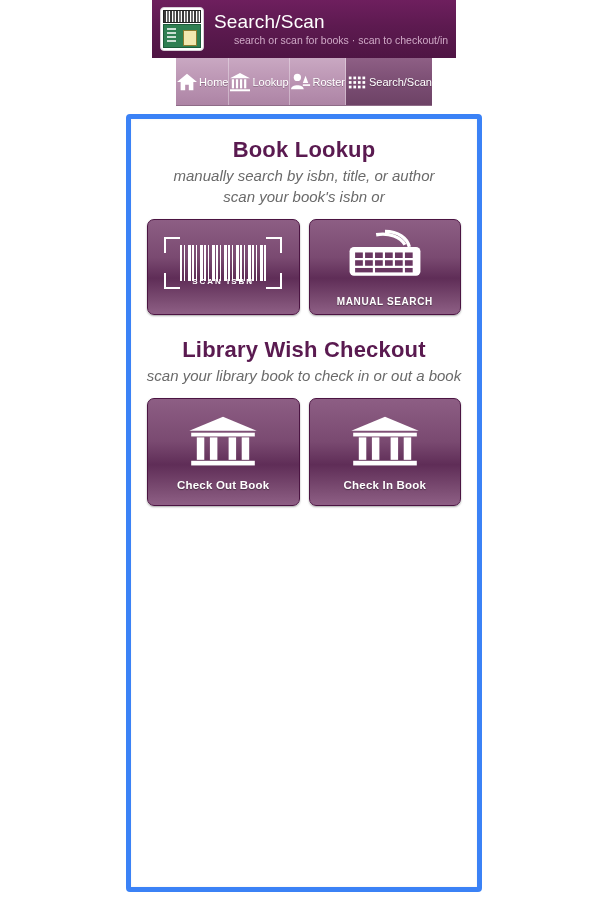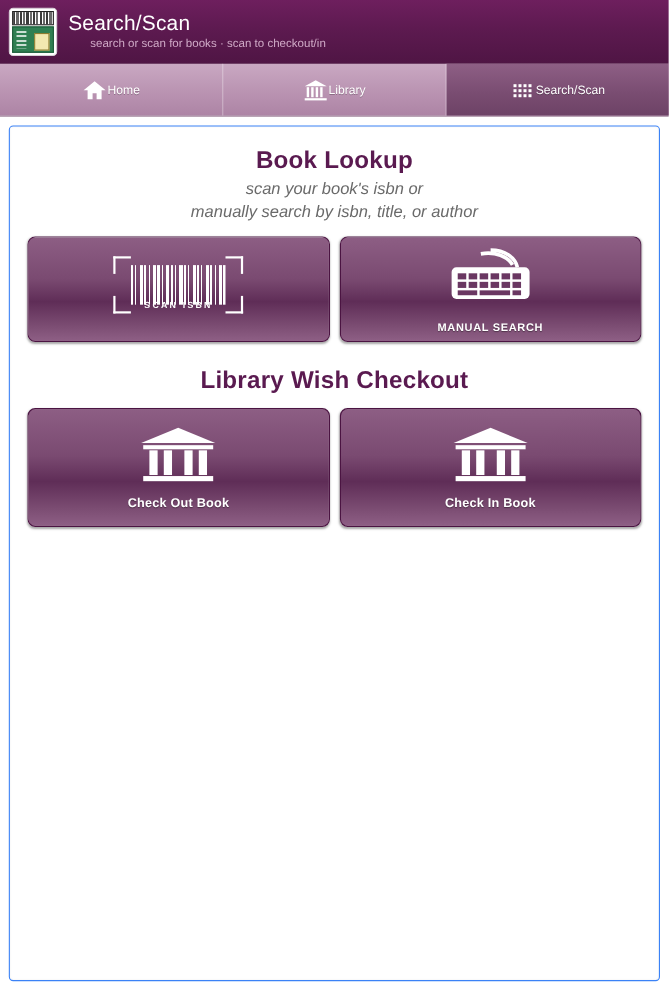--- a/index.html
+++ b/index.html
@@ -9,20 +9,21 @@
     font-family: "Liberation Sans", sans-serif;
     background: #ffffff;
     overflow: hidden;
   }
   #app {
     width: 608px; height: 900px;
     position: relative;
     background: #ffffff;
     display: flex;
     flex-direction: column;
+    align-items: center;
   }
 
   
   .header {
     height: 58px;
     background: linear-gradient(to bottom, #6e1f5e 0%, #5d1a50 45%, #4f1544 100%);
     display: flex;
     align-items: center;
     padding: 0 8px;
     flex: 0 0 auto;
@@ -113,21 +114,21 @@
   .tab-icon svg { display: block; }
 
   
   .content {
     flex: 1 1 auto;
     padding: 8px;
     overflow: hidden;
   }
   .card {
     background: #ffffff;
-    border: 1px solid #3b82f6;
+    border: 5px solid #3b82f6;
     border-radius: 4px;
     height: 100%;
     padding: 12px 16px;
     box-shadow: 0 0 2px rgba(0,0,0,.08) inset;
   }
 
   .section-title {
     text-align: center;
     font-size: 22px;
     font-weight: bold;
@@ -234,24 +235,35 @@
       <span class="tab-icon">
         <svg viewBox="0 0 24 22" width="22" height="20">
           <path d="M12 1 L23 7 L1 7 Z" fill="#ffffff"></path>
           <rect x="3" y="8" width="2.4" height="10" fill="#ffffff"></rect>
           <rect x="7.5" y="8" width="2.4" height="10" fill="#ffffff"></rect>
           <rect x="12" y="8" width="2.4" height="10" fill="#ffffff"></rect>
           <rect x="16.5" y="8" width="2.4" height="10" fill="#ffffff"></rect>
           <rect x="1" y="19" width="22" height="2.2" fill="#ffffff"></rect>
         </svg>
       </span>
-      <span class="tab-label">Library</span>
-    </div>
-
-
+      <span class="tab-label">Lookup</span>
+    </div>
+
+
+    <div class="tab">
+      <span class="tab-icon">
+        <svg viewBox="0 0 24 22" width="22" height="20">
+          <circle cx="8" cy="6" r="4" fill="#ffffff"></circle>
+          <path d="M1 19 C1 13 15 13 15 19 Z" fill="#ffffff"></path>
+          <path d="M17 4 L20 12 L14 12 Z" fill="#ffffff"></path>
+          <rect x="14" y="13.5" width="8" height="1.8" fill="#ffffff"></rect>
+        </svg>
+      </span>
+      <span class="tab-label">Roster</span>
+    </div>
 
     <div class="tab active">
       <span class="tab-icon">
         <svg viewBox="0 0 24 22" width="22" height="20">
           <g fill="#ffffff">
             <rect x="3" y="5" width="3" height="3"></rect>
               <rect x="8" y="5" width="3" height="3"></rect>
             <rect x="13" y="5" width="3" height="3"></rect>
               <rect x="18" y="5" width="3" height="3"></rect>
             <rect x="3" y="10" width="3" height="3"></rect>
@@ -266,22 +278,22 @@
         </svg>
       </span>
       <span class="tab-label">Search/Scan</span>
     </div>
   </div>
 
   <div class="content">
     <div class="card">
 
       <div class="section-title">Book Lookup</div>
+      <div class="section-sub">manually search by isbn, title, or author</div>
       <div class="section-sub">scan your book's isbn or</div>
-      <div class="section-sub">manually search by isbn, title, or author</div>
 
       <div class="btn-row">
 
         <div class="big-btn">
           <div class="barcode-wrap">
             <span class="corner tl"></span>
             <span class="corner tr"></span>
             <span class="corner bl"></span>
             <span class="corner br"></span>
             <span class="barcode-bars"></span>
@@ -314,20 +326,21 @@
               </g>
             </svg>
           </span>
           <span class="btn-caption">MANUAL SEARCH</span>
         </div>
       </div>
 
       <div class="spacer-lg"></div>
 
       <div class="section-title">Library Wish Checkout</div>
+      <div class="section-sub">scan your library book to check in or out a book</div>
 
       <div class="btn-row">
 
         <div class="big-btn tall">
           <span class="glyph">
             <svg viewBox="0 0 80 62" width="76" height="58">
               <path d="M40 3 L76 18 L4 18 Z" fill="#ffffff"></path>
               <rect x="6" y="20" width="68" height="4" fill="#ffffff"></rect>
               <g fill="#ffffff">
                 <rect x="12" y="25" width="8" height="24"></rect>

